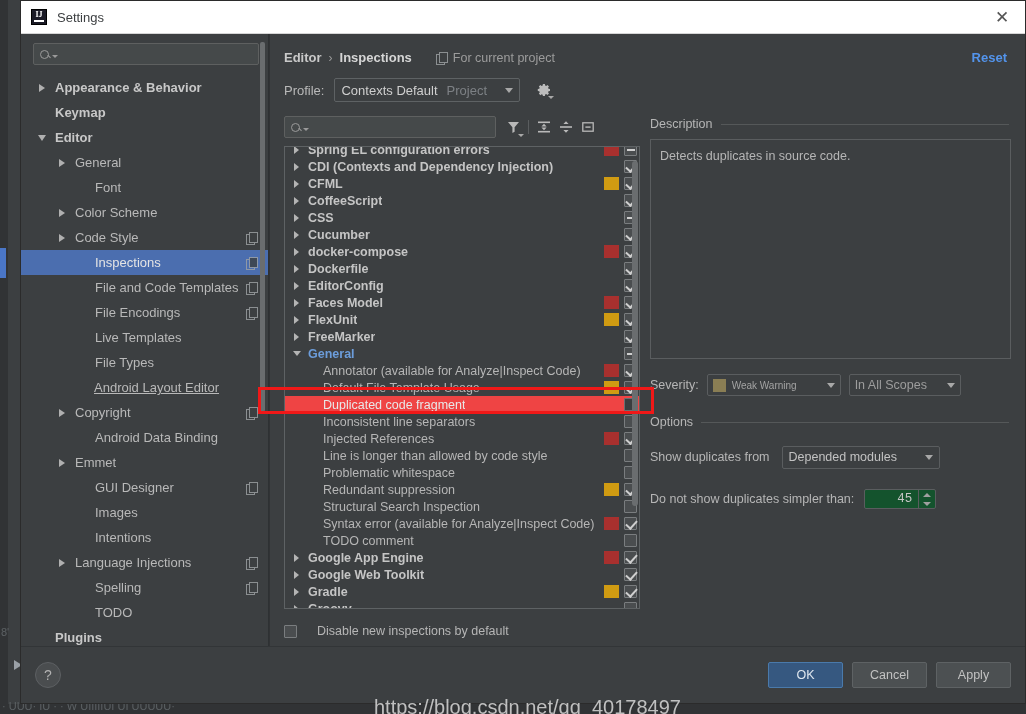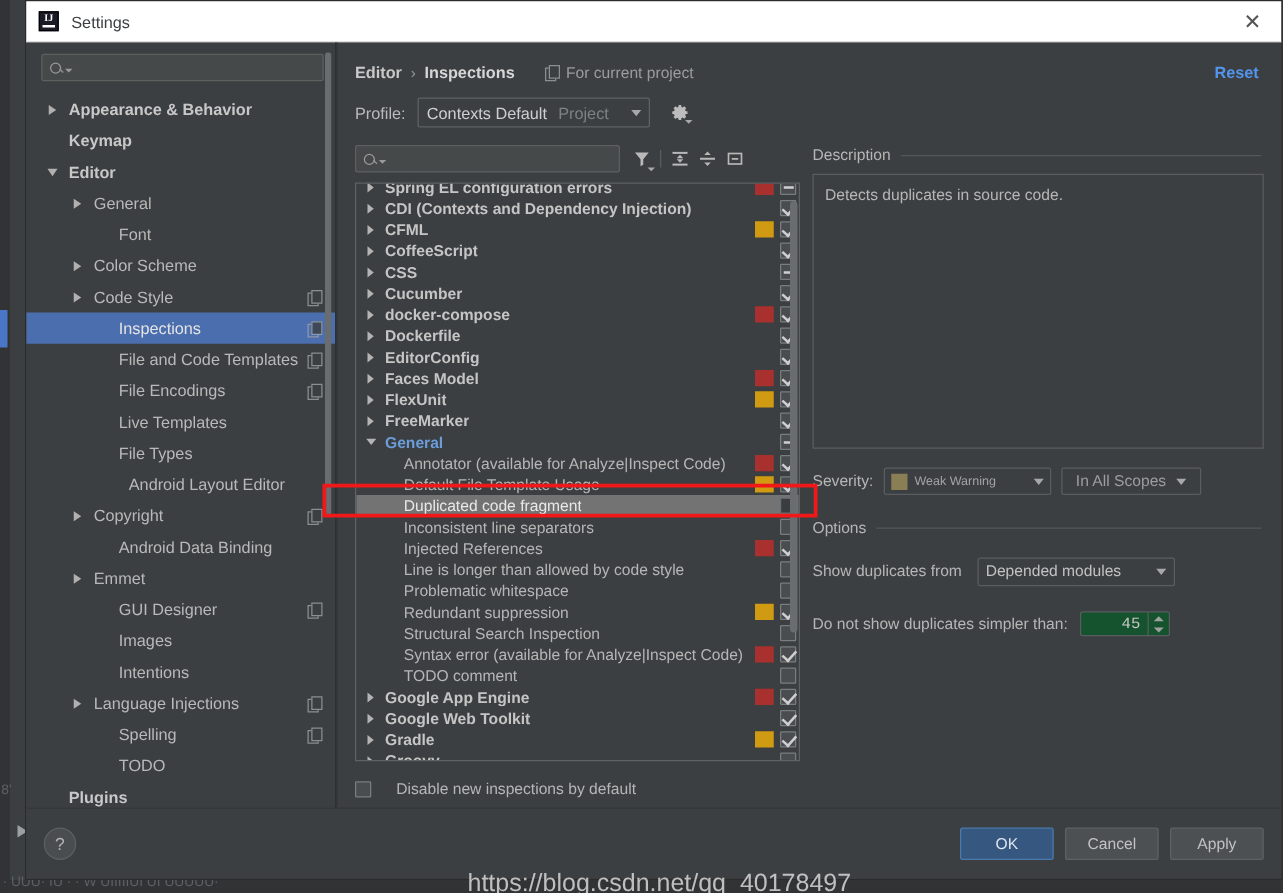--- a/index.html
+++ b/index.html
@@ -142,21 +142,21 @@
 
   #insp-tree-wrap {
     flex:1; margin-top:6px; background:#3c3f41; border:1px solid #5e6264;
     position:relative; overflow:hidden; min-height:0;
   }
   #insp-tree { position:absolute; left:0; right:0; top:-6px; }
   .insp-row {
     height:17px; display:flex; align-items:center; padding-left:4px; padding-right:2px;
     white-space:nowrap; position:relative;
   }
-  .insp-row.selected { background:#737373; }
+  .insp-row.selected { background:#ef4444; }
   .insp-row .tri2 { width:15px; flex:none; display:flex; align-items:center; justify-content:center;}
   .tri2 .glyph-right { width:0;height:0;border-top:4px solid transparent;border-bottom:4px solid transparent;border-left:5.5px solid #b4b4b4;}
   .tri2 .glyph-down { width:0;height:0;border-left:4px solid transparent;border-right:4px solid transparent;border-top:5.5px solid #b4b4b4;}
   .insp-label { font-size:12.5px; color:#b6b6b6; overflow:hidden; text-overflow:clip; }
   .insp-label.group { font-weight:bold; color:#c5c5c5; }
   .insp-label.group.open { color:#6c9ddb; }
   .insp-row.selected .insp-label { color:#e8e8e8; }
   .insp-row.child { padding-left:38px; }
   .insp-right { margin-left:auto; display:flex; align-items:center; gap:5px; padding-left:6px;}
   .sev-swatch { width:15px;height:13px;flex:none; }
@@ -193,21 +193,21 @@
   #severity-row { display:flex; align-items:center; height:26px; flex:none; margin-top:13px; }
   #severity-label { font-size:12.5px; color:#b6b6b6; margin-right:8px; }
   #severity-combo {
     height:22px; background:#3c3f41; border:1px solid #5a5d5f; border-radius:2px;
     display:flex; align-items:center; padding:0 5px; min-width:134px; cursor:pointer;
   }
   #severity-swatch { width:13px;height:13px; margin-right:6px; flex:none; }
   #severity-value { font-size:10px; color:#a3a3a3; }
   #scope-combo {
     height:22px; background:#3c3f41; border:1px solid #5a5d5f; border-radius:2px;
-    display:flex; align-items:center; padding:0 11px; min-width:112px; margin-left:8px; cursor:pointer;
+    display:flex; align-items:center; padding:0 5px; min-width:112px; margin-left:8px; cursor:pointer;
   }
   #scope-value { font-size:12.5px; color:#9d9d9d; }
 
   #options-title-row { margin-top:14px; }
   #show-dup-row { display:flex; align-items:center; height:26px; flex:none; margin-top:12px; }
   #show-dup-label { font-size:12.5px; color:#b6b6b6; margin-right:12px; }
   #show-dup-combo {
     height:23px; background:#3c3f41; border:1px solid #5a5d5f; border-radius:2px;
     display:flex; align-items:center; padding:0 6px; width:158px; cursor:pointer;
   }
@@ -359,21 +359,21 @@
             <span class="tree-label" style="margin-left: 6px;">Live Templates</span>
           </div>
           <div class="tree-row">
             <span style="width: 54px; flex: 0 0 auto;"></span>
             <span class="tri"></span>
             <span class="tree-label" style="margin-left: 6px;">File Types</span>
           </div>
           <div class="tree-row">
             <span style="width: 54px; flex: 0 0 auto;"></span>
             <span class="tri"></span>
-            <span class="tree-label" style="margin-left: 14px;">Android Layout Editor</span>
+            <span class="tree-label" style="margin-left: 5px; text-decoration: underline;">Android Layout Editor</span>
           </div>
           <div class="tree-row">
             <span style="width: 34px; flex: 0 0 auto;"></span>
             <span class="tri">
               <span class="glyph-right"></span>
             </span>
             <span class="tree-label" style="margin-left: 6px;">Copyright</span>
             <span class="copy-badge"></span>
           </div>
           <div class="tree-row">

